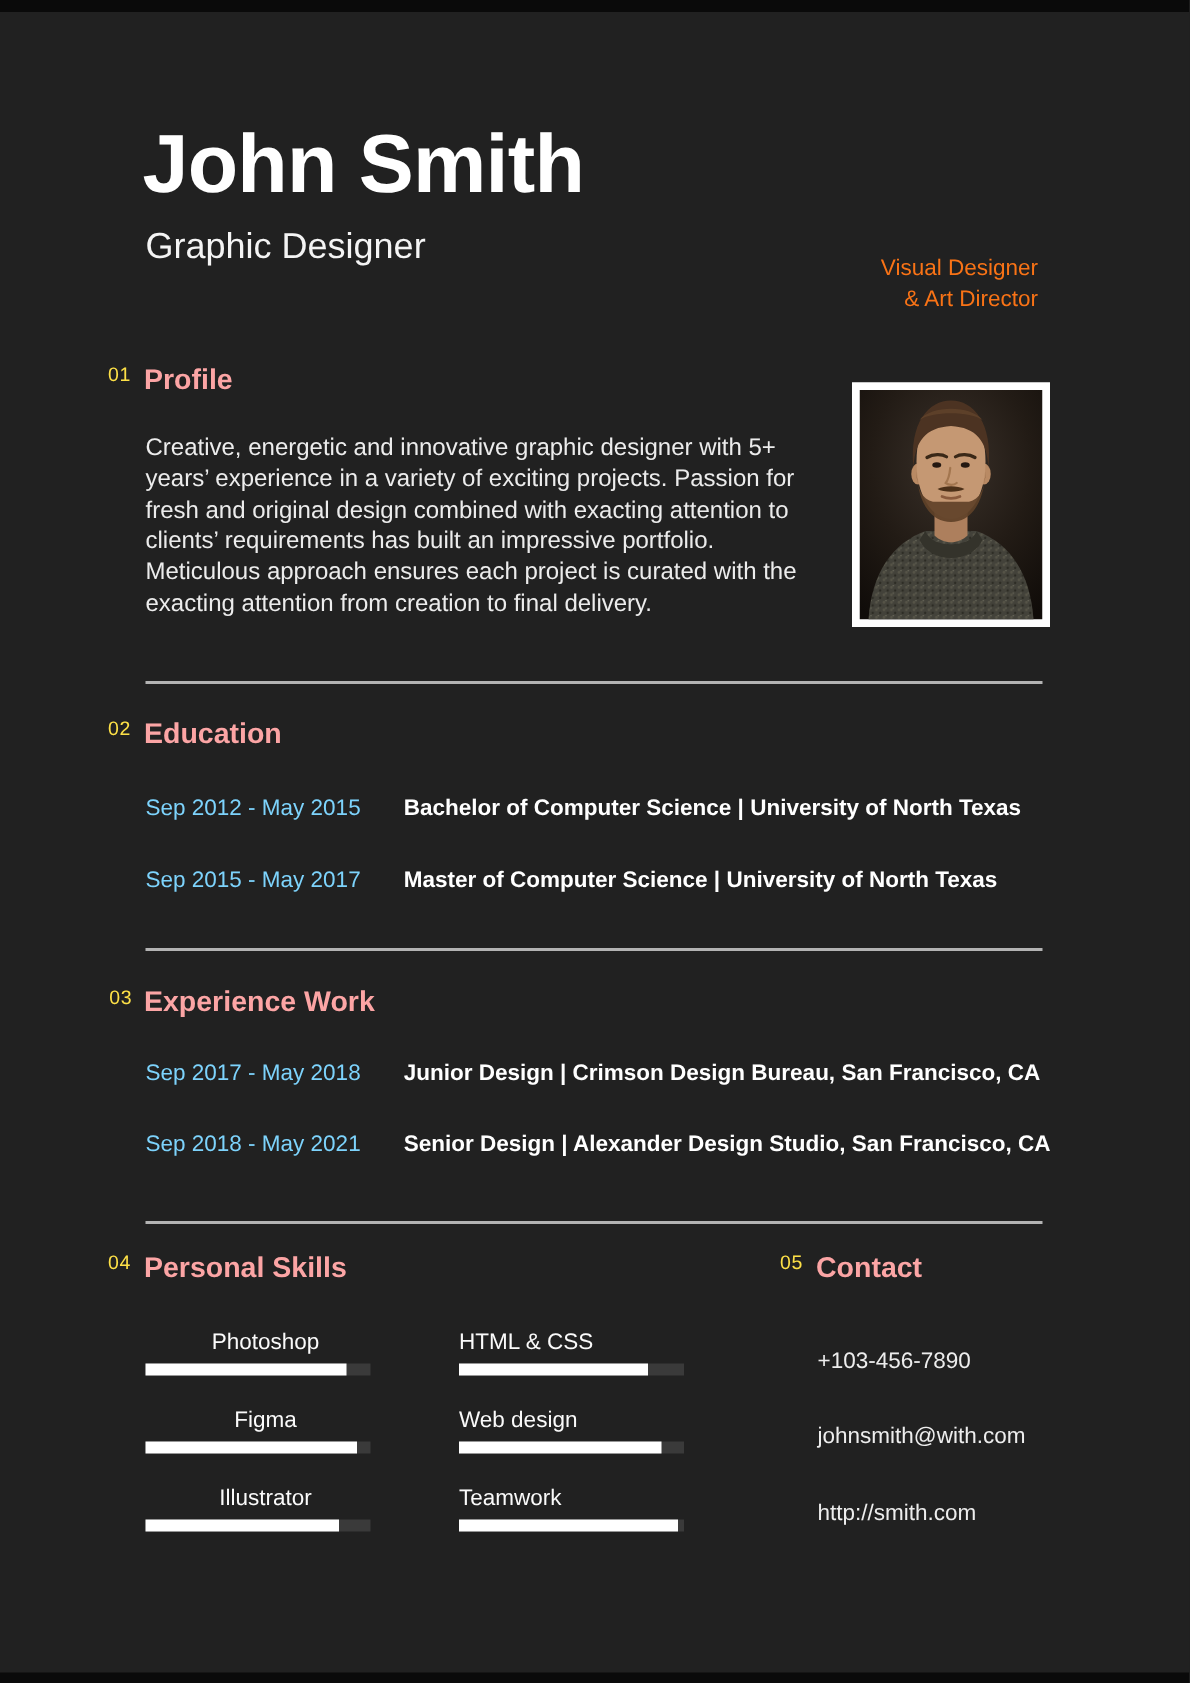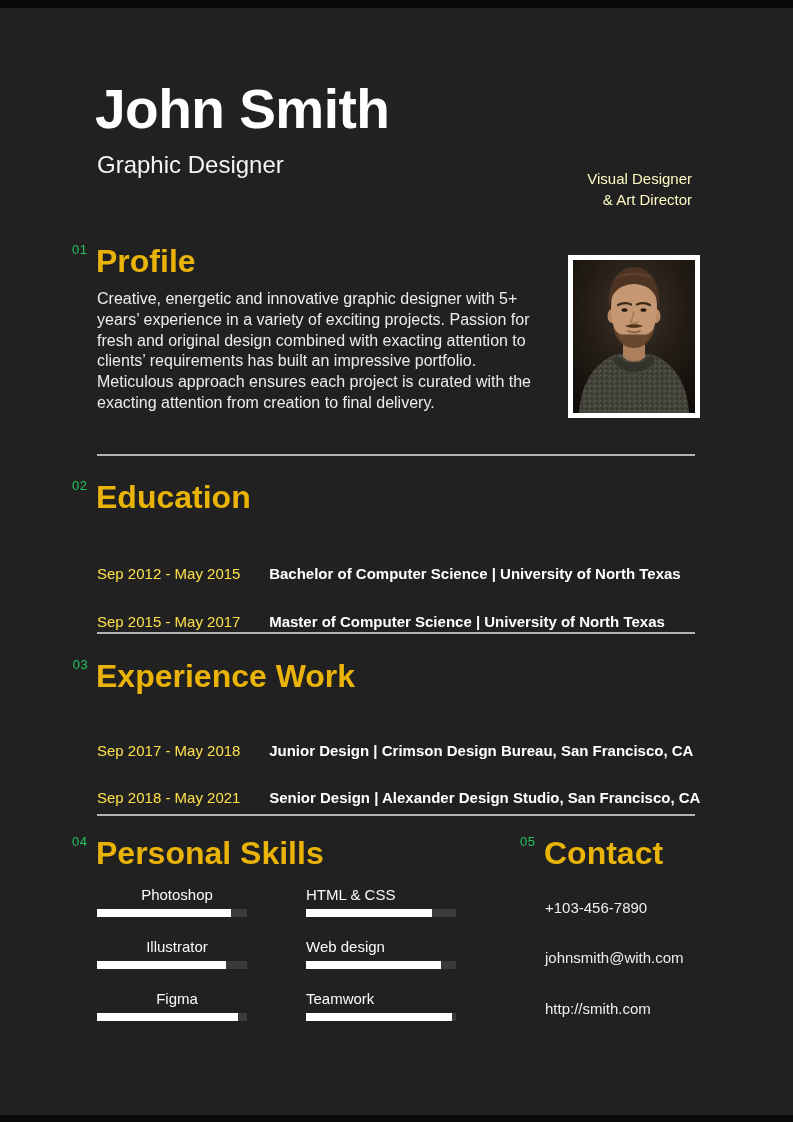--- a/index.html
+++ b/index.html
@@ -19,43 +19,43 @@
     position:absolute;left:95px;top:82px;
     font-size:55px;font-weight:700;letter-spacing:-0.5px;line-height:1;
     color:#ffffff;
   }
   .job-title{
     position:absolute;left:97px;top:151px;
     font-size:24px;font-weight:400;color:#f4f4f4;
   }
   .tagline{
     position:absolute;right:101px;top:168px;
-    font-size:15px;line-height:21px;text-align:right;color:#fef9c3;
+    font-size:15px;line-height:21px;text-align:right;color:#f97316;
   }
 
   .sec-head{position:absolute;display:flex;align-items:flex-start;}
-  .sec-num{font-size:13px;color:#22c55e;margin-top:-2px;width:17px;letter-spacing:.5px;}
-  .sec-title{font-size:32px;font-weight:700;color:#eab308;margin-left:7px;line-height:1.1;}
+  .sec-num{font-size:13px;color:#fde047;margin-top:-2px;width:17px;letter-spacing:.5px;}
+  .sec-title{font-size:19px;font-weight:700;color:#fca5a5;margin-left:7px;line-height:1.1;}
 
   .profile-text{
     position:absolute;left:97px;top:289px;width:452px;
     font-size:16px;line-height:20.8px;color:#ececec;
   }
 
   .photo-frame{
     position:absolute;left:568px;top:255px;
     width:122px;height:153px;
     background:#ffffff;border:5px solid #ffffff;
   }
   .photo-frame svg{display:block;}
 
   .divider{position:absolute;left:97px;width:598px;height:2px;background:#b3b3b3;}
 
   .cv-row{position:absolute;left:97px;width:610px;font-size:15px;line-height:19px;white-space:nowrap;}
-  .cv-period{display:inline-block;width:168px;color:#fde047;font-weight:400;margin-top:35px;}
+  .cv-period{display:inline-block;width:168px;color:#7dd3fc;font-weight:400;}
   .cv-detail{color:#ffffff;font-weight:700;}
 
   .skill-col{position:absolute;top:886px;width:160px;}
   .skill-col.left{left:97px;text-align:center;}
   .skill-col.right{left:306px;}
   .skill-item{height:52px;}
   .skill-label{font-size:15px;font-weight:500;color:#fafafa;line-height:18px;}
   .skill-bar{margin-top:5px;width:150px;height:8px;background:#3a3a3a;}
   .skill-fill{height:8px;background:#ffffff;}
 
@@ -155,29 +155,29 @@
   </div>
 
   <div class="skill-col left">
     <div class="skill-item">
       <div class="skill-label">Photoshop</div>
       <div class="skill-bar">
           <div class="skill-fill" style="width: 89%;"></div>
         </div>
     </div>
     <div class="skill-item">
+      <div class="skill-label">Figma</div>
+      <div class="skill-bar">
+          <div class="skill-fill" style="width: 94%;"></div>
+        </div>
+    </div>
+    <div class="skill-item">
       <div class="skill-label">Illustrator</div>
       <div class="skill-bar">
           <div class="skill-fill" style="width: 86%;"></div>
-        </div>
-    </div>
-    <div class="skill-item">
-      <div class="skill-label">Figma</div>
-      <div class="skill-bar">
-          <div class="skill-fill" style="width: 94%;"></div>
         </div>
     </div>
   </div>
 
   <div class="skill-col right">
     <div class="skill-item">
       <div class="skill-label">HTML &amp; CSS</div>
       <div class="skill-bar">
           <div class="skill-fill" style="width: 84%;"></div>
         </div>

